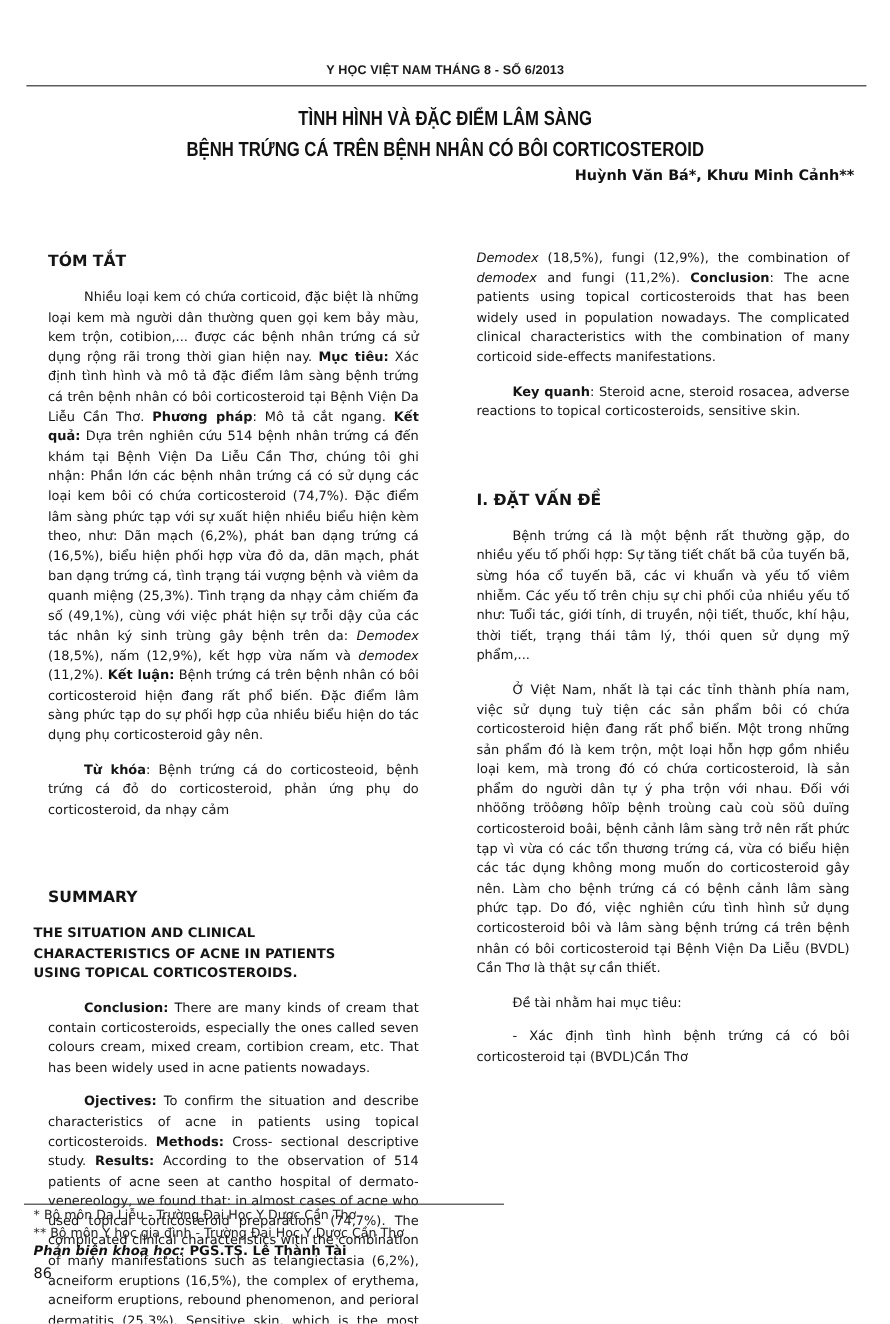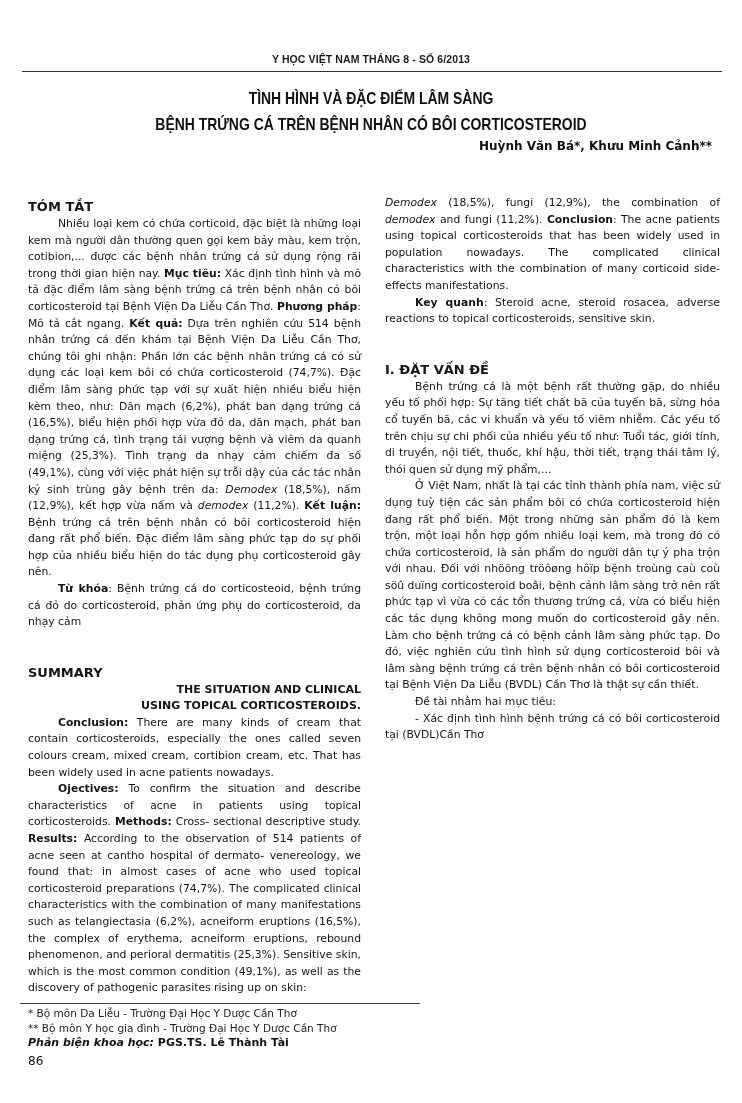--- a/index.html
+++ b/index.html
@@ -25,28 +25,28 @@
   .authors {
     position: absolute; top: 139px; right: 30px; font-family: "DejaVu Sans", sans-serif;
     font-weight: bold; font-size: 12px; color: #111;
   }
   .col {
     position: absolute; font-size: 10.8px; line-height: 16.6px; text-align: justify;
     font-family: "DejaVu Sans", sans-serif; color: #151515;
   }
   .col-left { left: 28px; top: 198px; width: 333px; }
   .col-right { left: 385px; top: 195px; width: 335px; }
-  .col p { margin: 0; }
+  .col p { margin: 12px; }
   .indent { text-indent: 30px; }
   .h-sec {
     font-weight: bold; font-size: 13px; line-height: 18px; margin: 0;
     font-family: "DejaVu Sans", sans-serif;
   }
   .sum-title {
-    text-align: right; font-weight: bold; font-size: 11px; line-height: 16.5px;
+    text-align: left; font-weight: bold; font-size: 11px; line-height: 16.5px;
   }
   .col-left .gap1 { height: 33px; }
   .col-right .gap2 { height: 33px; }
   .foot-rule {
     position: absolute; top: 1003px; left: 20px; width: 400px; height: 1px; background: #444;
   }
   .foot {
     position: absolute; left: 28px; font-size: 10.5px; line-height: 14px;
     font-family: "DejaVu Sans", sans-serif; color: #222;
   }
@@ -82,20 +82,21 @@
   <p class="indent"><span>Nhiều loại kem có chứa corticoid, đặc biệt là những loại kem mà người dân thường quen gọi kem bảy màu, kem trộn, cotibion,... được các bệnh nhân trứng cá sử dụng rộng rãi trong thời gian hiện nay.</span>
     <b>Mục tiêu:</b><span> Xác định tình hình và mô tả đặc điểm lâm sàng bệnh trứng cá trên bệnh nhân có bôi corticosteroid tại Bệnh Viện Da Liễu Cần Thơ.</span>
     <b>Phương pháp</b><span>: Mô tả cắt ngang. </span><b>Kết quả:</b><span> Dựa trên nghiên cứu 514 bệnh nhân trứng cá đến khám tại Bệnh Viện Da Liễu Cần Thơ, chúng tôi ghi nhận: Phần lớn các bệnh nhân trứng cá có sử dụng các loại kem bôi có chứa corticosteroid (74,7%). Đặc điểm lâm sàng phức tạp với sự xuất hiện nhiều biểu hiện kèm theo, như: Dãn mạch (6,2%), phát ban dạng trứng cá (16,5%), biểu hiện phối hợp vừa đỏ da, dãn mạch, phát ban dạng trứng cá, tình trạng tái vượng bệnh và viêm da quanh miệng (25,3%). Tình trạng da nhạy cảm chiếm đa số (49,1%), cùng với việc phát hiện sự trỗi dậy của các tác nhân ký sinh trùng gây bệnh trên da: </span><em>Demodex</em><span> (18,5%), nấm (12,9%), kết hợp vừa nấm và </span><em>demodex</em><span> (11,2%). </span><b>Kết luận:</b><span> Bệnh trứng cá trên bệnh nhân có bôi corticosteroid hiện đang rất phổ biến. Đặc điểm lâm sàng phức tạp do sự phối hợp của nhiều biểu hiện do tác dụng phụ corticosteroid gây nên.</span></p>
   <p class="indent"><b>Từ khóa</b><span>: Bệnh trứng cá do corticosteoid, bệnh trứng cá đỏ do corticosteroid, phản ứng phụ do corticosteroid, da nhạy cảm</span></p>
 
   <div class="gap1"></div>
 
   <p class="h-sec">SUMMARY</p>
   <div class="sum-title">
     <div>THE SITUATION AND CLINICAL</div>
+    <div>CHARACTERISTICS OF ACNE IN PATIENTS</div>
     <div>USING TOPICAL CORTICOSTEROIDS.</div>
   </div>
   <p class="indent"><b>Conclusion:</b><span> There are many kinds of cream that contain corticosteroids, especially the ones called seven colours cream, mixed cream, cortibion cream, etc. That has been widely used in acne patients nowadays.</span></p>
   <p class="indent"><b>Ojectives:</b><span> To confirm the situation and describe characteristics of acne in patients using topical corticosteroids. </span><b>Methods:</b><span> Cross- sectional descriptive study. </span><b>Results:</b><span> According to the observation of 514 patients of acne seen at cantho hospital of dermato- venereology, we found that: in almost cases of acne who used topical corticosteroid preparations (74,7%). The complicated clinical characteristics with the combination of many manifestations such as telangiectasia (6,2%), acneiform eruptions (16,5%), the complex of erythema, acneiform eruptions, rebound phenomenon, and perioral dermatitis (25,3%). Sensitive skin, which is the most common condition (49,1%), as well as the discovery of pathogenic parasites rising up on skin: </span></p>
 </div>
 
 <div class="col col-right">
   <p><em>Demodex</em><span> (18,5%), fungi (12,9%), the combination of </span><em>demodex</em><span> and fungi (11,2%). </span><b>Conclusion</b><span>: The acne patients using topical corticosteroids that has been widely used in population nowadays. The complicated clinical characteristics with the combination of many corticoid side-effects manifestations.</span></p>
   <p class="indent"><b>Key quanh</b><span>:  Steroid acne, steroid rosacea, adverse reactions to topical corticosteroids, sensitive skin.</span></p>
 

